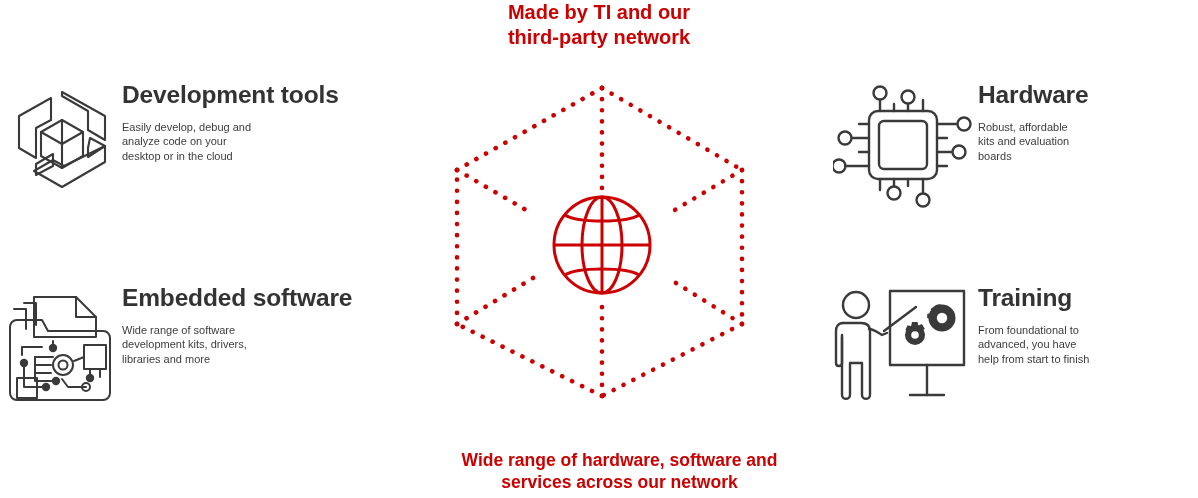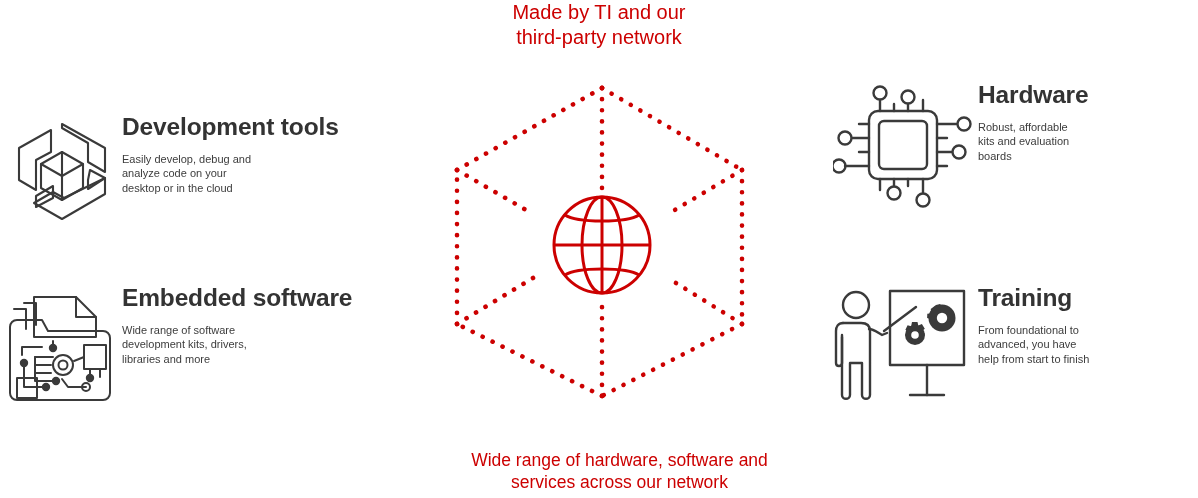--- a/index.html
+++ b/index.html
@@ -13,21 +13,21 @@
     position: relative;
     overflow: hidden;
     font-family: "Liberation Sans", sans-serif;
     -webkit-font-smoothing: antialiased;
   }
 
   
   .caption {
     position: absolute;
     color: #cc0000;
-    font-weight: normal;
+    font-weight: bold;
     text-align: center;
     line-height: 1.25;
     white-space: pre-line;
   }
   #top-caption {
     left: 0; right: 0;
     top: 0px;
     font-size: 20px;
   }
   #bottom-caption {
@@ -65,21 +65,21 @@
   }
   .feature p {
     margin: 0;
     font-size: 11px;
     color: #3c3c3c;
     line-height: 1.32;
     white-space: pre-line;
   }
 
   
-  #feature-dev-tools   { left: 2px;   top: 80px;  width: 385px; margin-top: 32px; }
+  #feature-dev-tools   { left: 2px;   top: 80px;  width: 385px; }
   #feature-embedded    { left: 2px;   top: 283px; width: 400px; }
   #feature-hardware    { left: 828px; top: 80px;  width: 372px; }
   #feature-training    { left: 828px; top: 283px; width: 375px; }
 
   #feature-hardware .icon-wrap,
   #feature-training .icon-wrap { width: 150px; }
 
   
   #network-graphic {
     position: absolute;

